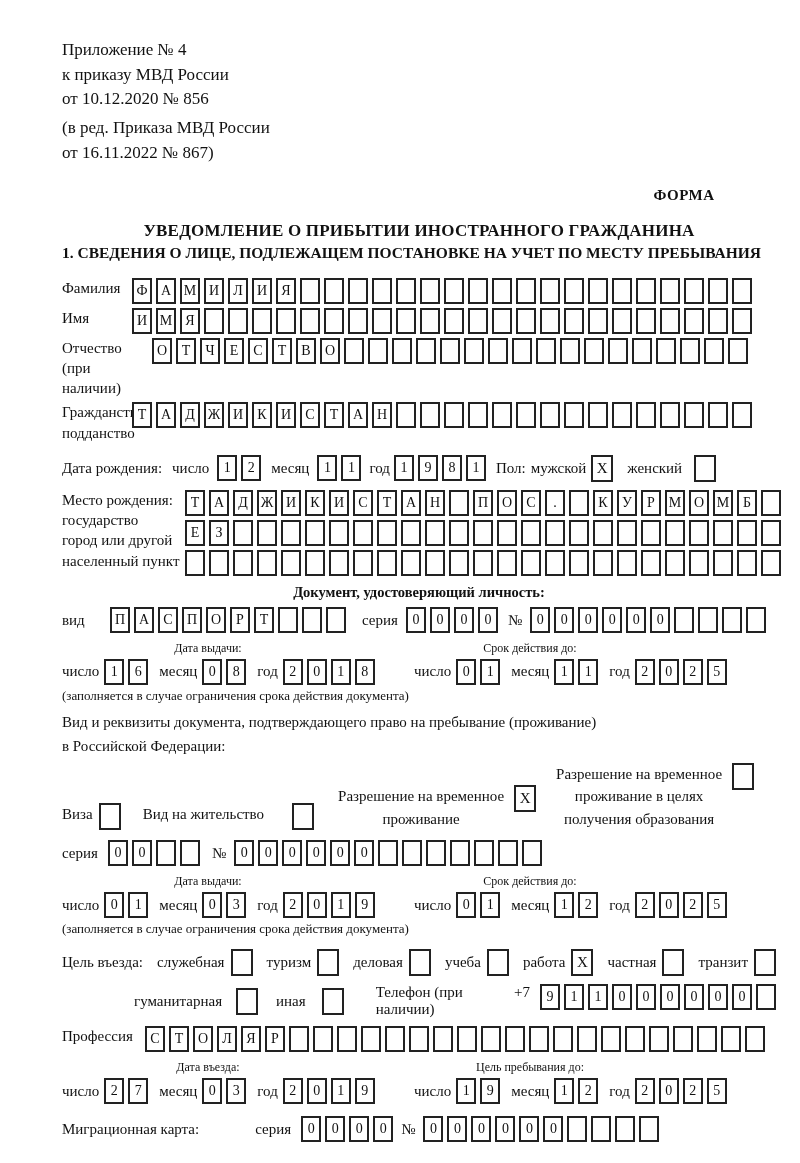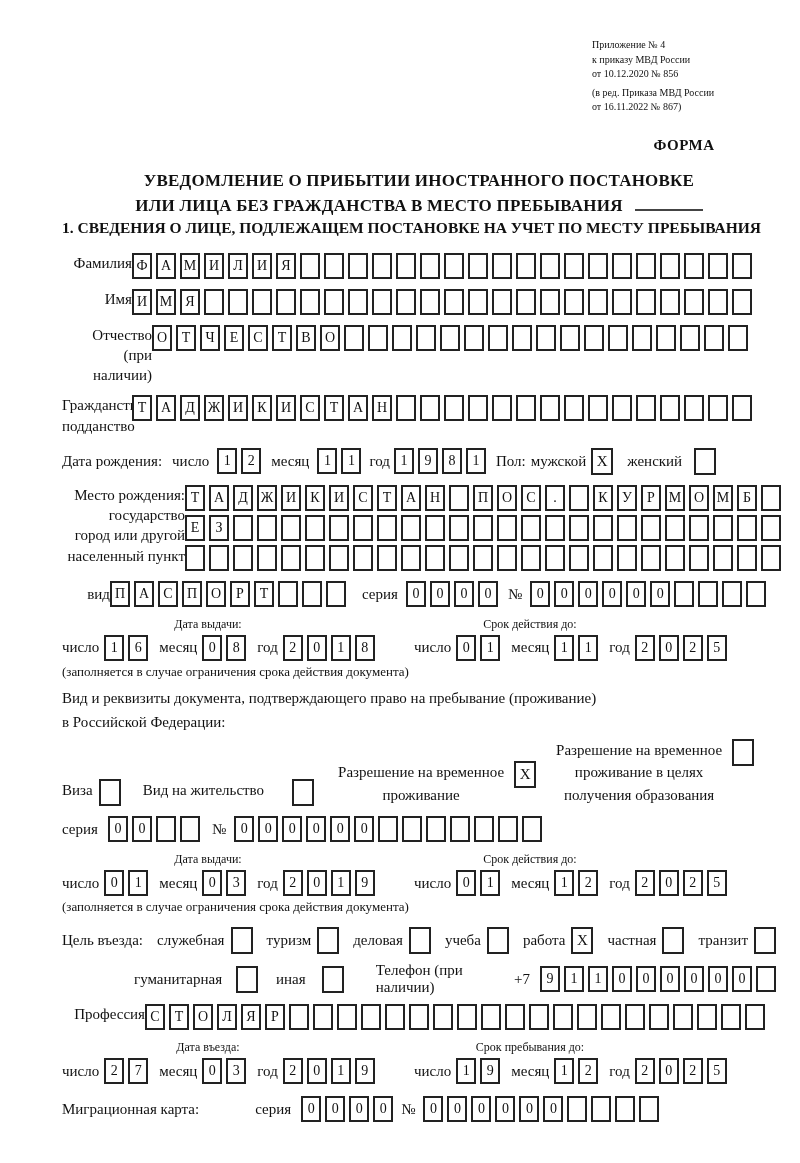--- a/index.html
+++ b/index.html
@@ -3,29 +3,29 @@
 <meta charset="utf-8">
 <style>
   html,body{margin:0;padding:0;background:#fff;}
   body{
     width:800px;height:1163px;
     font-family:"Liberation Serif","DejaVu Serif",serif;
     color:#111;font-size:15px;position:relative;overflow:hidden;
   }
   .page{padding:38px 24px 0 62px;box-sizing:border-box;}
   
-  .hdr{margin-left:530px;font-size:10px;line-height:1.45;font-family:Liberation Serif, serif;}
+  .hdr{font-size:17px;line-height:1.45;font-family:Liberation Serif, serif;}
   .hdr .ed{margin-top:4px;}
   .forma{margin-left:530px;text-align:center;font-weight:bold;font-size:15px;margin-top:22px;letter-spacing:.5px;}
   
   .title{text-align:center;font-weight:bold;font-size:17px;line-height:1.5;margin-top:14px;letter-spacing:.2px;}
   .title-blank{display:inline-block;width:68px;border-bottom:2.5px solid #444;height:12px;margin-left:12px;}
   .sect{font-weight:bold;font-size:15.5px;margin-bottom:16px;}
   
-  .row{display:flex;align-items:flex-start;margin-bottom:10px;text-align:right;}
+  .row{display:flex;align-items:flex-start;margin-bottom:4px;}
   .lbl{white-space:pre-line;line-height:1.35;flex-shrink:0;}
   .cells{display:flex;gap:4px;flex-wrap:nowrap;}
   .cell{
     width:20px;height:26px;box-sizing:border-box;border:2px solid #222;
     display:flex;align-items:center;justify-content:center;
     font-size:14px;flex-shrink:0;background:#fff;
   }
   .box{
     width:22px;height:27px;box-sizing:border-box;border:2px solid #222;
     display:flex;align-items:center;justify-content:center;font-size:15px;flex-shrink:0;background:#fff;
@@ -43,40 +43,39 @@
   .note-right{font-size:13px;padding-right:28px;margin-top:3px;margin-bottom:8px;}
   .centerhead{text-align:center;font-weight:bold;font-size:14.5px;margin:8px 0 6px 0;}
   .introline{margin-top:10px;margin-bottom:7px;}
   
   .optrow{display:flex;align-items:flex-end;margin-top:8px;margin-bottom:10px;}
   .opt{display:flex;align-items:flex-start;gap:10px;}
   .opt .olbl{white-space:pre-line;text-align:center;line-height:1.5;}
   
   .purpose{display:flex;align-items:center;justify-content:space-between;margin-top:12px;margin-bottom:8px;}
   .pitem{display:flex;align-items:center;gap:6px;}
-  .purpose2{display:flex;align-items:center;margin-bottom:8px;margin-left:72px;gap:10px;}
+  .purpose2{display:flex;margin-bottom:8px;margin-left:72px;gap:10px;}
   .b{font-weight:bold;}
 </style>
 </head>
 <body>
 
 <div class="page">
 
   <div class="hdr">
     <div>Приложение № 4</div>
     <div>к приказу МВД России</div>
     <div>от 10.12.2020 № 856</div>
     <div class="ed">(в ред. Приказа МВД России</div>
     <div>от 16.11.2022 № 867)</div>
   </div>
   <div class="forma">ФОРМА</div>
 
   <div class="title">
-    <div>УВЕДОМЛЕНИЕ О ПРИБЫТИИ ИНОСТРАННОГО ПОСТАНОВКЕ</div>
-    <div><span>ИЛИ ЛИЦА БЕЗ ГРАЖДАНСТВА В МЕСТО ПРЕБЫВАНИЯ</span><span class="title-blank"></span></div>
+    <div>УВЕДОМЛЕНИЕ О ПРИБЫТИИ ИНОСТРАННОГО ГРАЖДАНИНА</div>
   </div>
 
   <div class="sect">1. СВЕДЕНИЯ О ЛИЦЕ, ПОДЛЕЖАЩЕМ ПОСТАНОВКЕ НА УЧЕТ ПО МЕСТУ ПРЕБЫВАНИЯ</div>
 
   <div class="row">
     <span class="lbl" style="width:70px">Фамилия</span>
     <span class="cells">
         <span class="cell">Ф</span>
         <span class="cell">А</span>
         <span class="cell">М</span>
@@ -312,20 +311,21 @@
           <span class="cell"></span>
           <span class="cell"></span>
           <span class="cell"></span>
           <span class="cell"></span>
           <span class="cell"></span>
           <span class="cell"></span>
         </span>
     </span>
   </div>
 
+  <div class="centerhead">Документ, удостоверяющий личность:</div>
 
   <div class="row" style="align-items:center">
     <span class="lbl" style="width:48px">вид</span>
     <span class="cells">
         <span class="cell">П</span>
         <span class="cell">А</span>
         <span class="cell">С</span>
         <span class="cell">П</span>
         <span class="cell">О</span>
         <span class="cell">Р</span>
@@ -609,21 +609,21 @@
         <span class="w">год</span>
         <span class="cells">
             <span class="cell">2</span>
             <span class="cell">0</span>
             <span class="cell">1</span>
             <span class="cell">9</span>
           </span>
       </div>
     </div>
     <div class="dp-col-r">
-      <div class="dp-head">Срок пребывания до:</div>
+      <div class="dp-head">Цель пребывания до:</div>
       <div class="dgroup">
         <span>число</span>
         <span class="cells">
             <span class="cell">1</span>
             <span class="cell">9</span>
           </span>
         <span class="w">месяц</span>
         <span class="cells">
             <span class="cell">1</span>
             <span class="cell">2</span>

